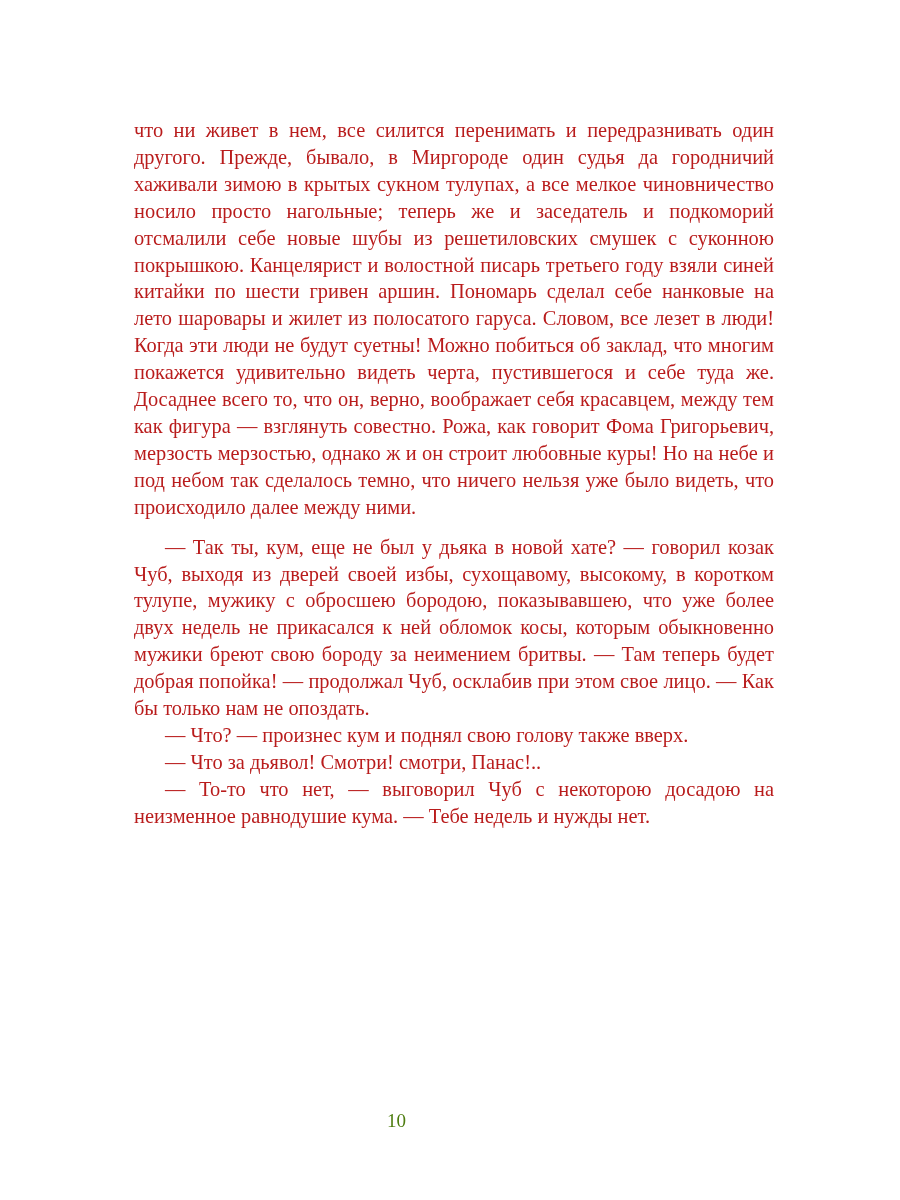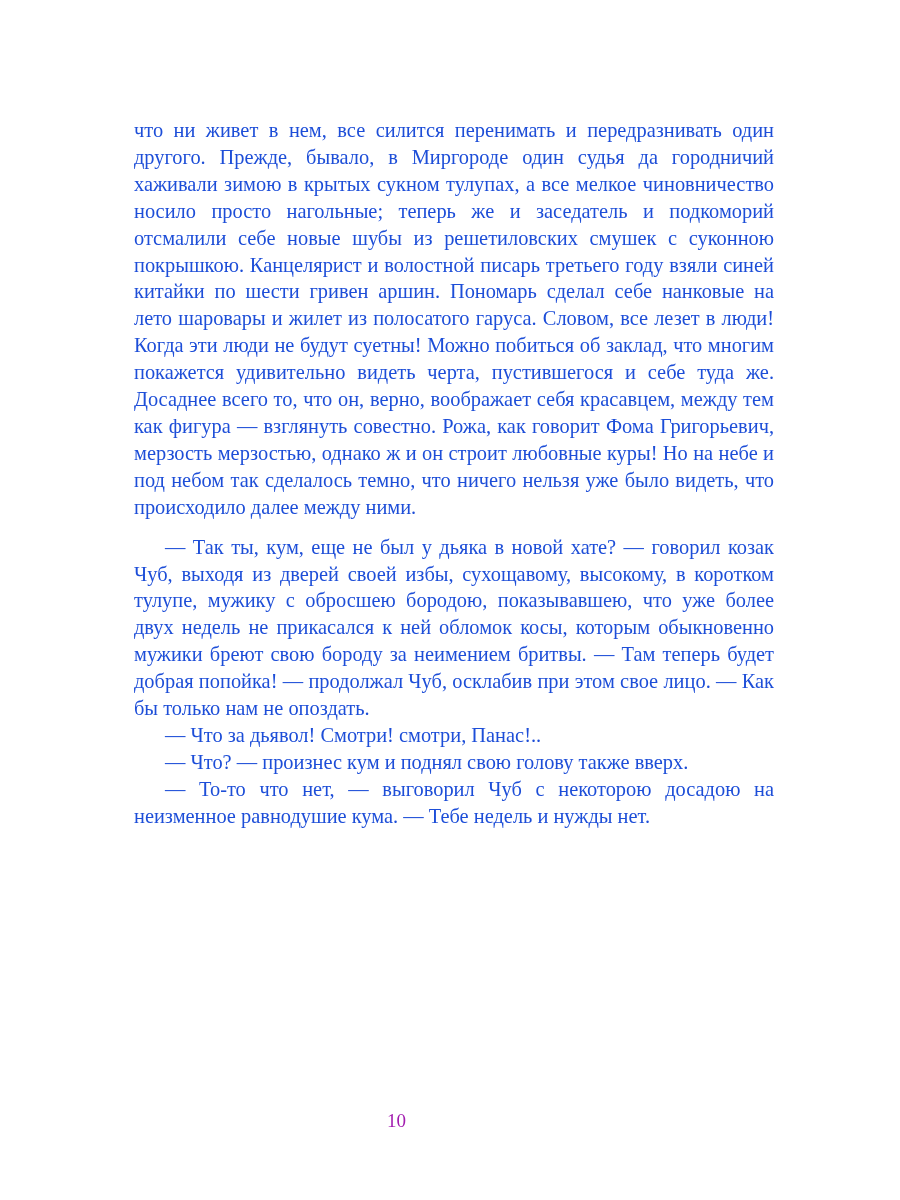--- a/index.html
+++ b/index.html
@@ -32,21 +32,21 @@
 
   .para {
     margin: 0;
     font-size: 20.4px;
     line-height: 26.9px;
     text-align: justify;
     text-justify: inter-word;
     hyphens: manual;
     letter-spacing: 0.0px;
     word-spacing: 0.0px;
-    color: #1d4ed8;
+    color: #b91c1c;
   }
 
   
   .para.cont {
     text-indent: 0;
   }
 
   
   .para.indent {
     text-indent: 31px;
@@ -70,38 +70,38 @@
   }
 
   .page-number {
     position: absolute;
     left: 0;
     top: 1110px;
     width: 793px;
     text-align: center;
     font-size: 19px;
     line-height: 22px;
-    color: #a21caf;
+    color: #4d7c0f;
   }
 </style>
 </head>
 <body>
 
 <div class="page">
 
   <div class="text-block">
 
     <p class="para cont">что ни живет в нем, все силится перенимать и передразнивать один другого. Прежде, бывало, в Миргороде один судья да городничий хаживали зимою в крытых сукном тулупах, а все мелкое чиновничество носило просто нагольные; теперь же и заседатель и подкоморий отсмалили себе новые шубы из решетиловских смушек с суконною покрышкою. Канцелярист и волостной писарь третьего году взяли синей китайки по шести гривен аршин. Пономарь сделал себе нанковые на лето шаровары и жилет из полосатого гаруса. Словом, все лезет в люди! Когда эти люди не будут суетны! Можно побиться об заклад, что многим покажется удивительно видеть черта, пустившегося и себе туда же. Досаднее всего то, что он, верно, воображает себя красавцем, между тем как фигура — взглянуть совестно. Рожа, как говорит Фома Григорьевич, мерзость мерзостью, однако ж и он строит любовные куры! Но на небе и под небом так сделалось темно, что ничего нельзя уже было видеть, что происходило далее между ними.</p>
 
     <p class="para dialogue-wrap gap-before">— Так ты, кум, еще не был у дьяка в новой хате? — говорил козак Чуб, выходя из дверей своей избы, сухощавому, высокому, в коротком тулупе, мужику с обросшею бородою, показывавшею, что уже более двух недель не прикасался к ней обломок косы, которым обыкновенно мужики бреют свою бороду за неимением бритвы. — Там теперь будет добрая попойка! — продолжал Чуб, осклабив при этом свое лицо. — Как бы только нам не опоздать.</p>
 
 
+    <p class="para dialogue">— Что? — произнес кум и поднял свою голову также вверх.</p>
+
     <p class="para dialogue">— Что за дьявол! Смотри! смотри, Панас!..</p>
-
-    <p class="para dialogue">— Что? — произнес кум и поднял свою голову также вверх.</p>
 
 
 
     <p class="para dialogue-wrap">— То-то что нет, — выговорил Чуб с некоторою досадою на неизменное равнодушие кума. — Тебе недель и нужды нет.</p>
 
   </div>
 
   <div class="page-number">10</div>
 
 </div>

